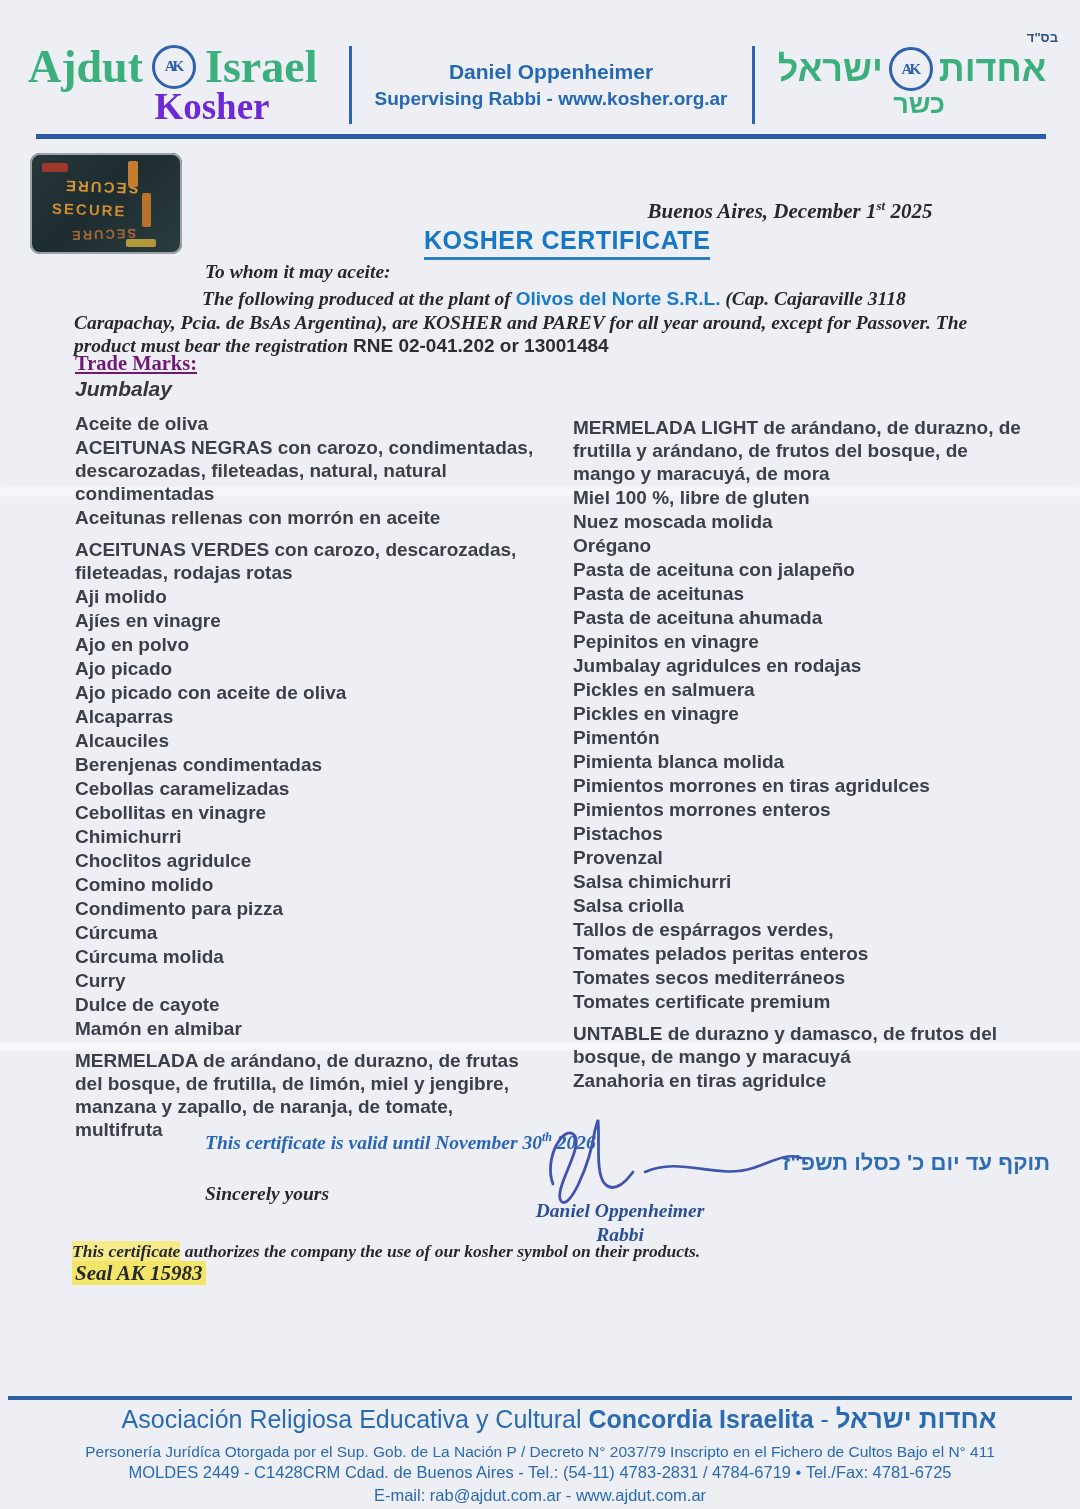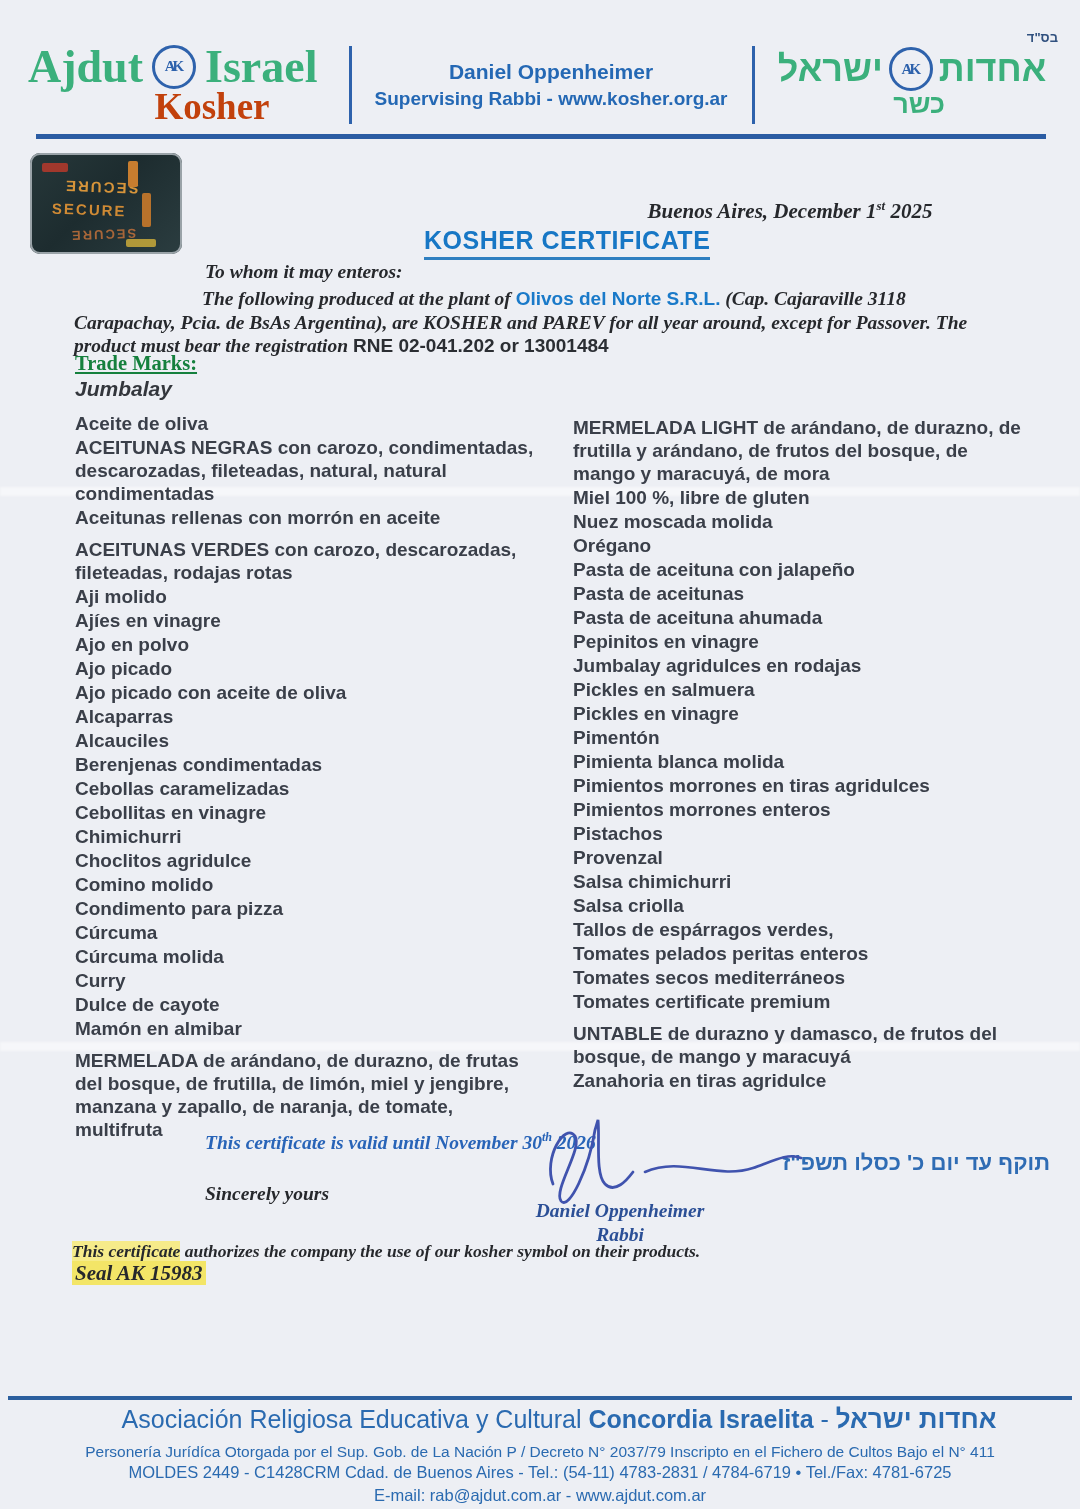--- a/index.html
+++ b/index.html
@@ -3,21 +3,21 @@
 <meta charset="utf-8">
 <style>
   html,body{margin:0;padding:0;background:#d8dade;}
   .page{position:relative;width:1080px;height:1509px;margin:0 auto;background:#edeff4;overflow:hidden;
         font-family:"Liberation Sans",sans-serif;}
   .abs{position:absolute;}
 
   
   .logo-row{display:flex;align-items:center;gap:9px;font-family:"Liberation Serif",serif;
             font-weight:bold;font-size:46px;color:#3bb07c;}
-  .logo-sub{font-family:"Liberation Serif",serif;font-weight:bold;font-size:37px;color:#c2410c;
+  .logo-sub{font-family:"Liberation Serif",serif;font-weight:bold;font-size:37px;color:#6d28d9;
             text-align:center;padding-left:52px;margin-top:-8px;}
   .ak-badge{width:44px;height:44px;border:3.5px solid #2e62ac;border-radius:50%;
             display:inline-flex;align-items:center;justify-content:center;flex:0 0 auto;
             font-family:"Liberation Serif",serif;font-weight:bold;font-size:15px;color:#2e62ac;
             letter-spacing:-3px;padding-right:2px;box-sizing:border-box;background:transparent;}
   .hdr-center{text-align:center;color:#2468b4;}
   .hdr-center .nm{font-size:21px;font-weight:bold;}
   .hdr-center .sb{font-size:19px;font-weight:bold;margin-top:4px;}
   .vdiv{width:3px;background:#2e62ac;}
   .bsd{text-align:right;font-size:13px;color:#31517f;font-weight:bold;padding-right:4px;}
@@ -42,21 +42,21 @@
 
   
   .serifi{font-family:"Liberation Serif",serif;font-style:italic;font-weight:bold;color:#26282c;}
   .dateline{font-size:21px;text-align:center;}
   .title{font-size:25px;font-weight:bold;color:#1777c5;letter-spacing:.5px;
          border-bottom:3px solid #2f7fc0;padding-bottom:2px;}
   .salutation{font-size:19.5px;}
   .bodypara{width:912px;font-size:19.5px;line-height:1.2;text-indent:128px;}
   .company{font-family:"Liberation Sans",sans-serif;font-style:normal;color:#1a7ac9;font-size:19px;}
   .reg{font-family:"Liberation Sans",sans-serif;font-style:normal;color:#2b2e33;font-size:19px;}
-  .tm-label{font-family:"Liberation Serif",serif;font-weight:bold;font-size:20.5px;color:#15803d;
+  .tm-label{font-family:"Liberation Serif",serif;font-weight:bold;font-size:20.5px;color:#701a75;
             text-decoration:underline;}
   .tm-value{font-style:italic;font-weight:bold;font-size:21px;color:#33363c;}
 
   
   .col{font-size:19px;font-weight:bold;color:#3a3f49;line-height:23px;}
   .col .item{margin:0 0 1px 0;}
   .col .gap{margin-top:9px;}
 
   
   .valid{font-size:19.5px;color:#2864b8;}
@@ -126,21 +126,21 @@
 
   <div class="abs streak" style="left:0;top:487px;width:1080px;height:9px;"></div>
   <div class="abs streak" style="left:0;top:1042px;width:1080px;height:9px;"></div>
 
   <div class="abs serifi dateline" style="left:630px;top:198px;width:320px;">
     <span>Buenos Aires, December 1</span><sup>st</sup><span> 2025</span>
   </div>
 
   <div class="abs title" style="left:424px;top:226px;">KOSHER CERTIFICATE</div>
 
-  <div class="abs serifi salutation" style="left:205px;top:261px;">To whom it may enteros:</div>
+  <div class="abs serifi salutation" style="left:205px;top:261px;">To whom it may aceite:</div>
 
   <div class="abs serifi bodypara" style="left:74px;top:287px;">
     <span>The following produced at the plant of </span><span class="company">Olivos del Norte S.R.L.</span><span> (Cap. Cajaraville 3118 Carapachay, Pcia. de BsAs Argentina), are KOSHER and PAREV for all year around, except for Passover.  The product must bear the registration </span><span class="reg">RNE 02-041.202 or 13001484</span>
   </div>
 
   <div class="abs tm-label" style="left:75px;top:352px;">Trade Marks:</div>
   <div class="abs tm-value" style="left:75px;top:377px;">Jumbalay</div>
 
   <div class="abs col" style="left:75px;top:412px;width:462px;">
 

